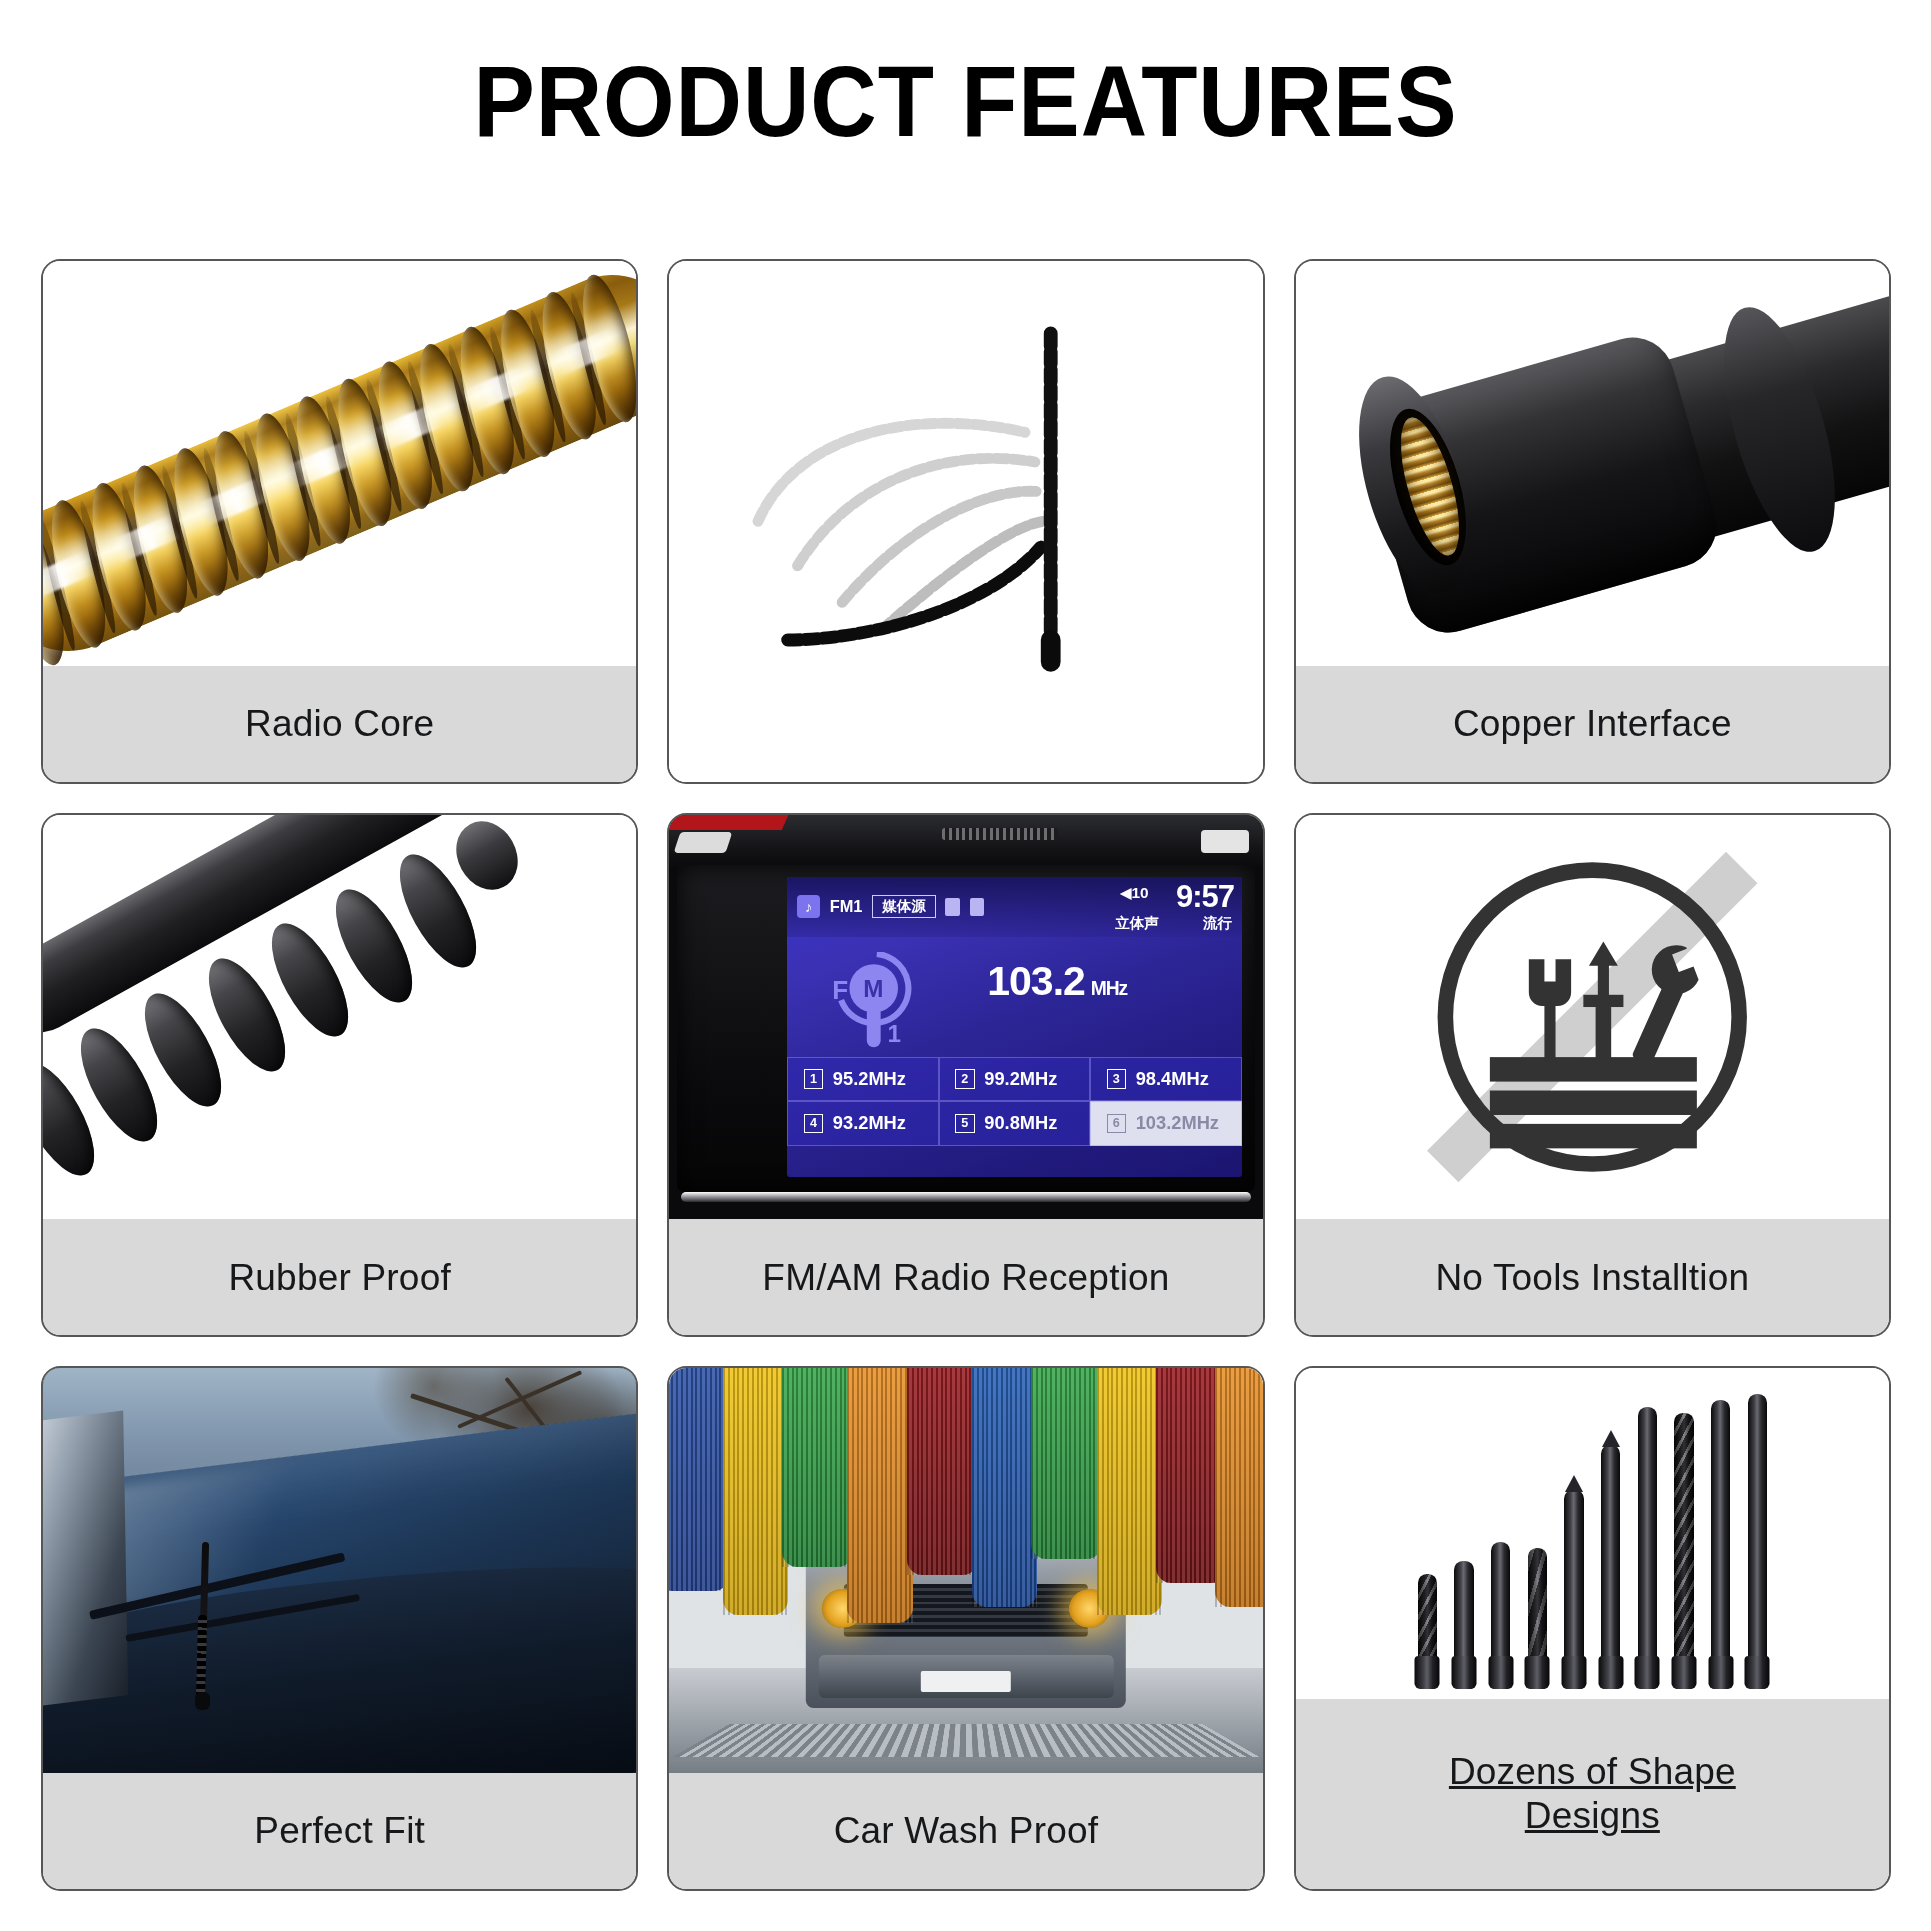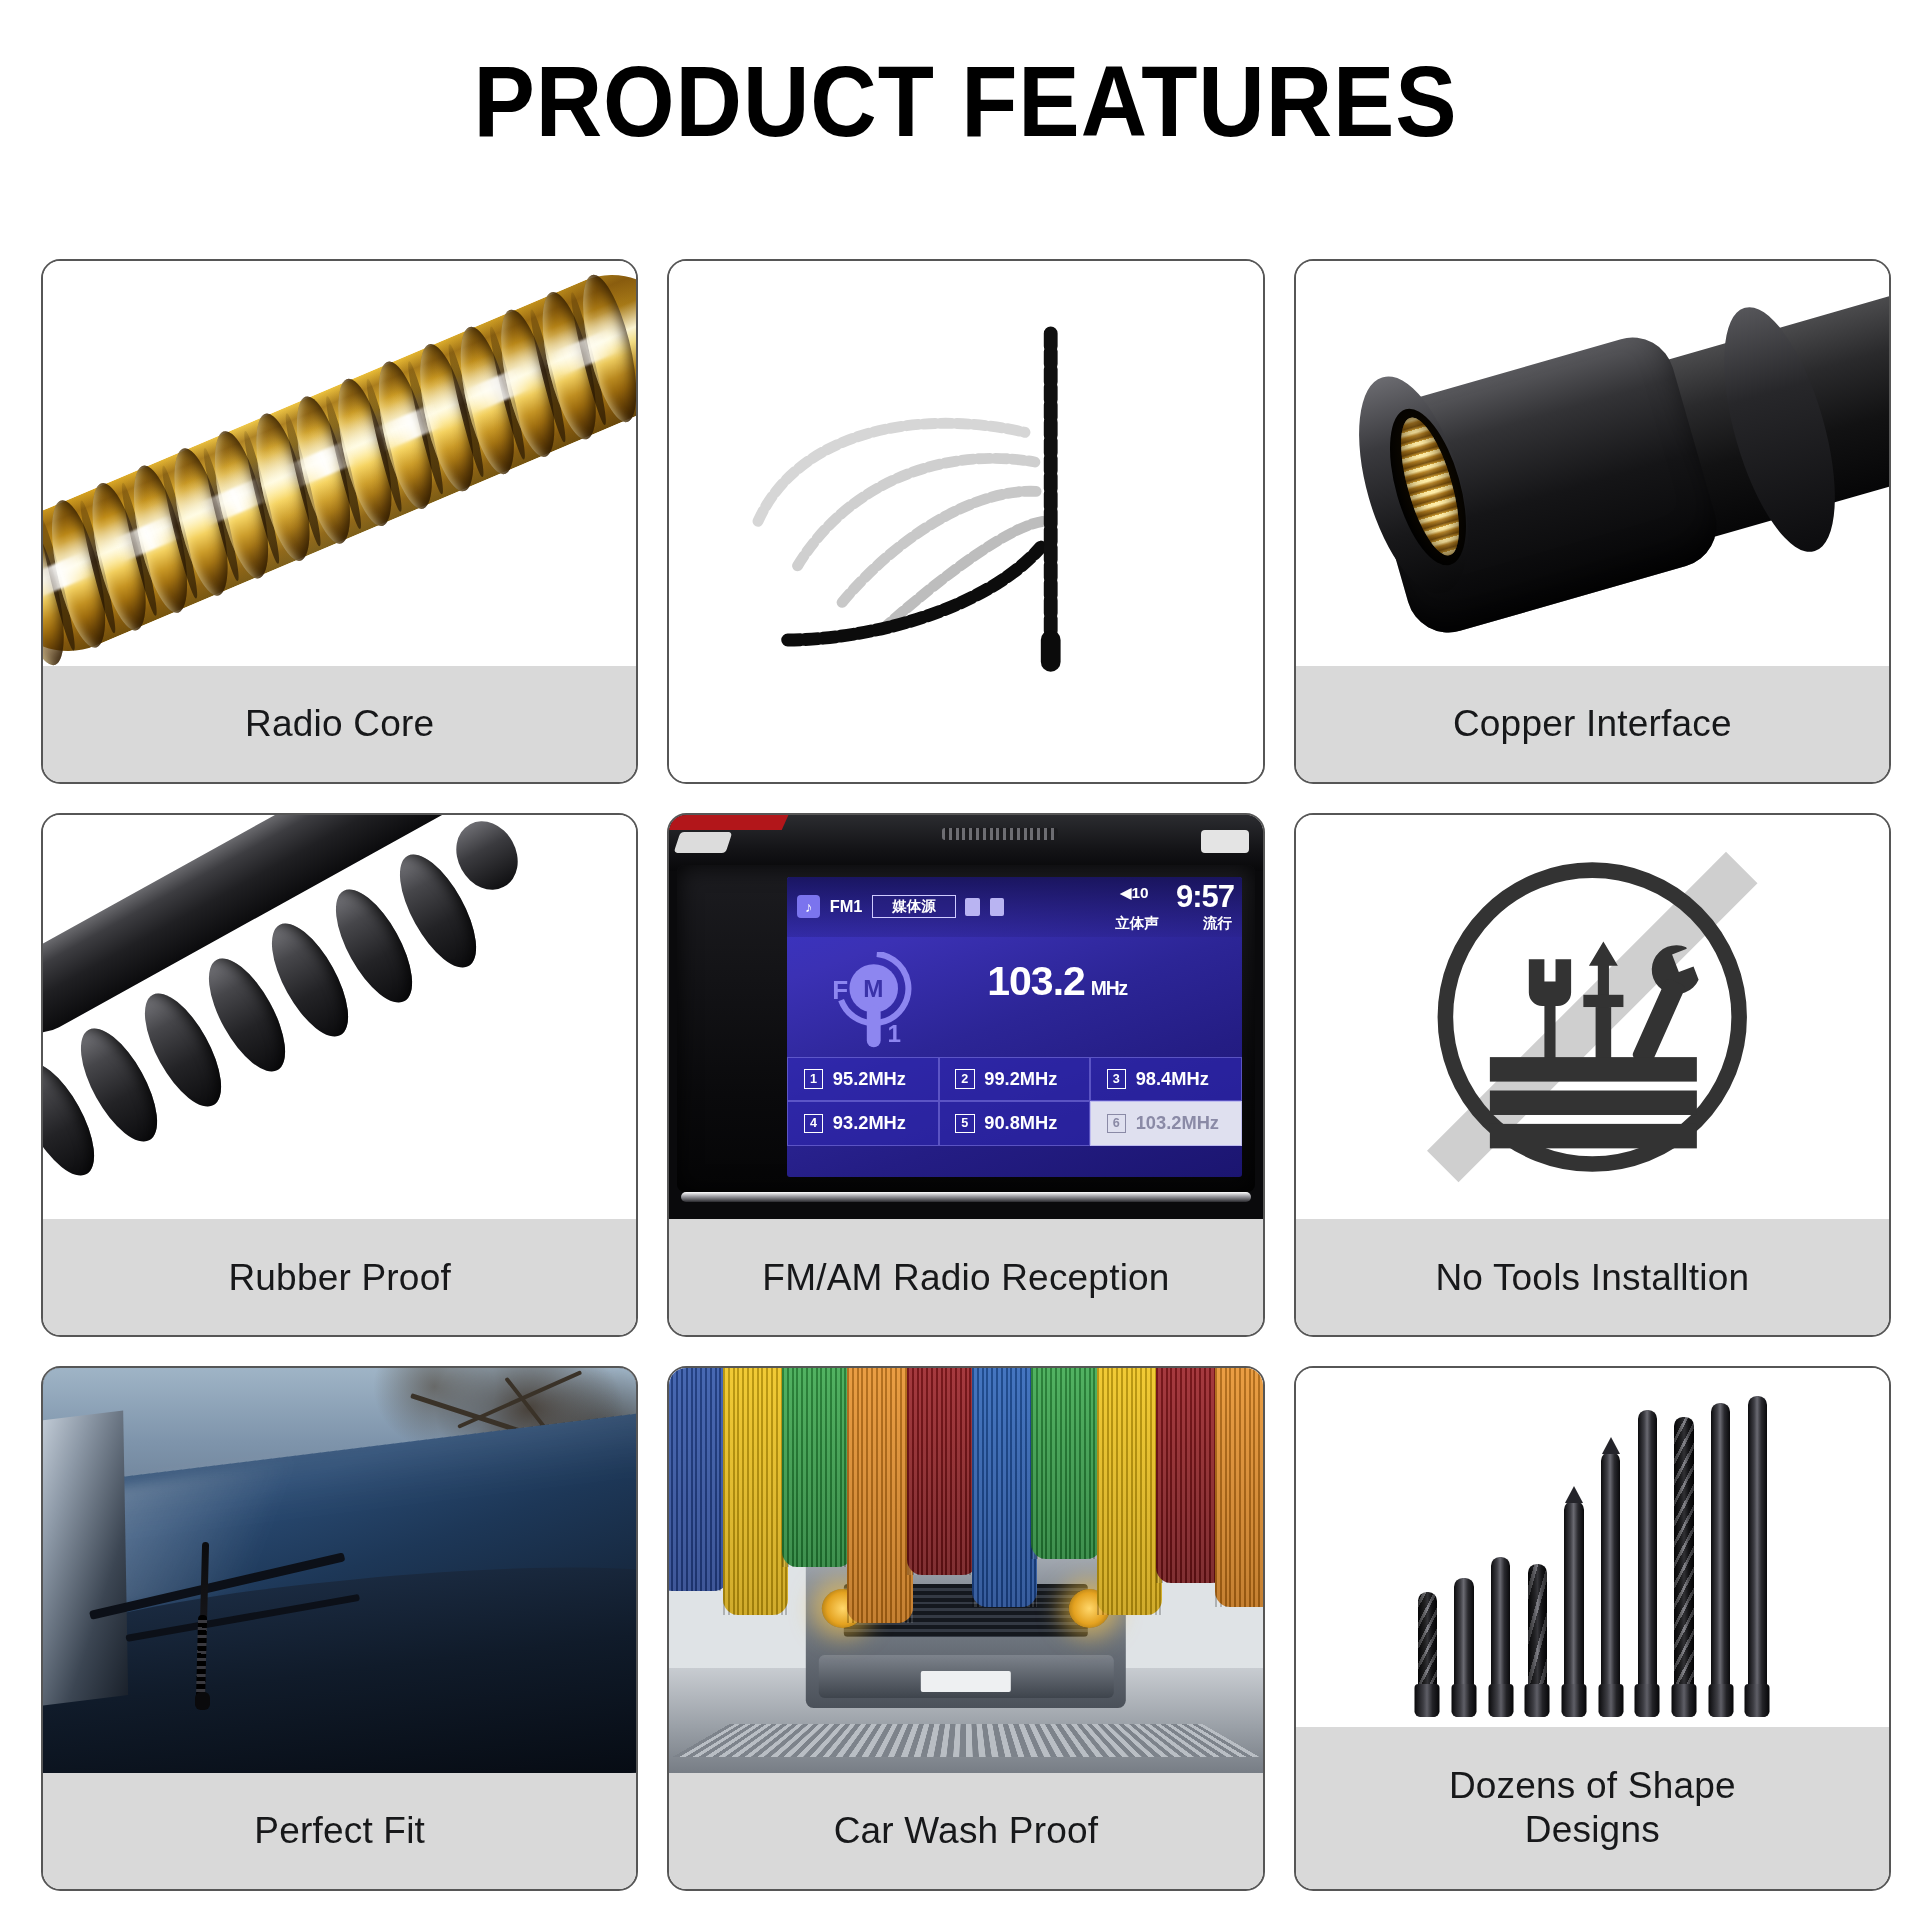--- a/index.html
+++ b/index.html
@@ -26,21 +26,21 @@
     position:relative;background:#fff;border:2.9px solid #565656;border-radius:19.3px;
     overflow:hidden;display:flex;flex-direction:column;
   }
   .card-media{position:relative;flex:1 1 auto;overflow:hidden;background:#fff;}
   .card-label{
     flex:0 0 auto;background:#d9d9d9;height:116px;
     display:flex;align-items:center;justify-content:center;text-align:center;
     font-size:37px;color:#17181a;font-weight:400;letter-spacing:0.2px;
     line-height:1.18;padding:0 13.5px;box-sizing:border-box;
   }
-  .card-label.two-line{height:162px;}
+  .card-label.two-line{height:190px;text-decoration:underline;}
 
   
   .coil-wrap{position:absolute;inset:0;}
   .coil{
     position:absolute;left:50%;top:50%;width:734px;height:145px;
     transform:translate(-50%,-50%) rotate(-23deg);
   }
   .coil .body{
     position:absolute;inset:0;border-radius:71px;
     background:
@@ -183,21 +183,21 @@
     background:linear-gradient(160deg,#3a35c8 0%,#3b31b4 22%,#2c2596 48%,#241d84 70%,#1b1570 100%);
     overflow:hidden;color:#fff;
   }
   .radio .scr-top{
     position:absolute;left:0;right:0;top:0;height:60px;
     background:linear-gradient(180deg,rgba(20,16,80,.85),rgba(42,34,140,.45));
     display:flex;align-items:center;padding:0 9.7px;box-sizing:border-box;gap:9.7px;
     font-size:16.4px;font-weight:700;
   }
   .radio .note-ic{width:23px;height:23px;border-radius:3.9px;background:#7b74ee;display:flex;align-items:center;justify-content:center;font-size:14.5px;}
-  .radio .src-box{border:1.9px solid #cfcbff;padding:1px 19px;font-size:14.5px;background:rgba(40,32,130,.5);}
+  .radio .src-box{border:1.9px solid #cfcbff;padding:1px 9px;font-size:14.5px;background:rgba(40,32,130,.5);}
   .radio .sd{width:14.5px;height:18.3px;background:#b9b4f2;border-radius:1.9px;}
   .radio .clock{position:absolute;right:7.7px;top:1.9px;font-size:31px;font-weight:700;letter-spacing:-1px;}
   .radio .vol{position:absolute;right:93px;top:7.7px;font-size:15.4px;font-weight:700;}
   .radio .stereo{position:absolute;right:83px;top:37px;font-size:14.5px;font-weight:700;}
   .radio .genre{position:absolute;right:9.7px;top:37px;font-size:14.5px;font-weight:700;}
   .radio .freq{
     position:absolute;left:44%;top:81px;font-size:41px;font-weight:700;letter-spacing:-1px;
   }
   .radio .freq small{font-size:19.3px;font-weight:700;margin-left:5.8px;}
   .radio .fm-logo{

